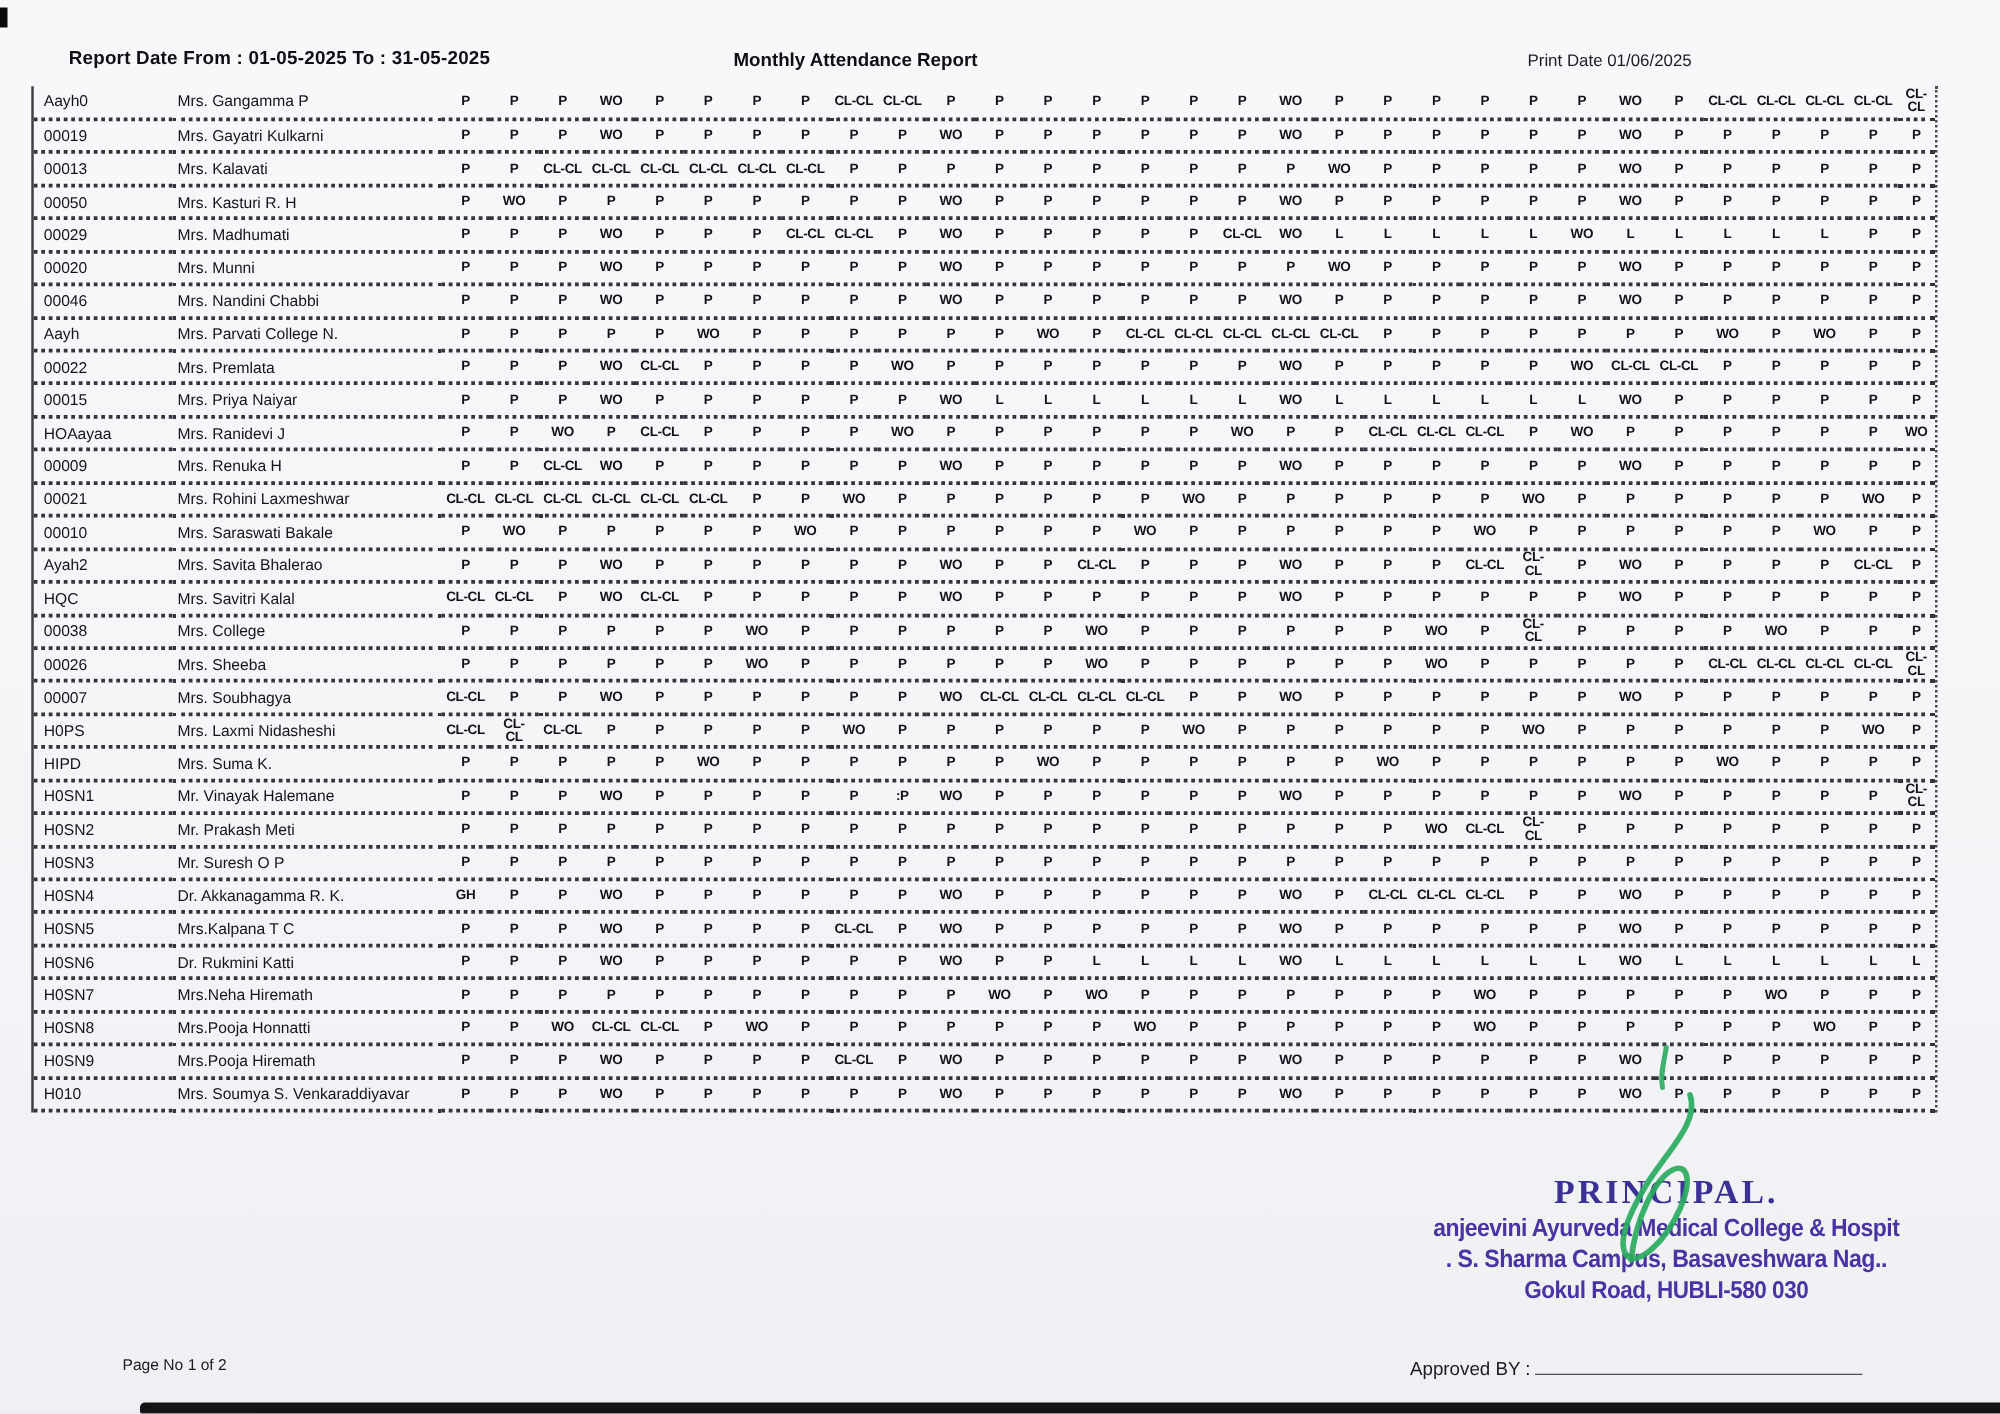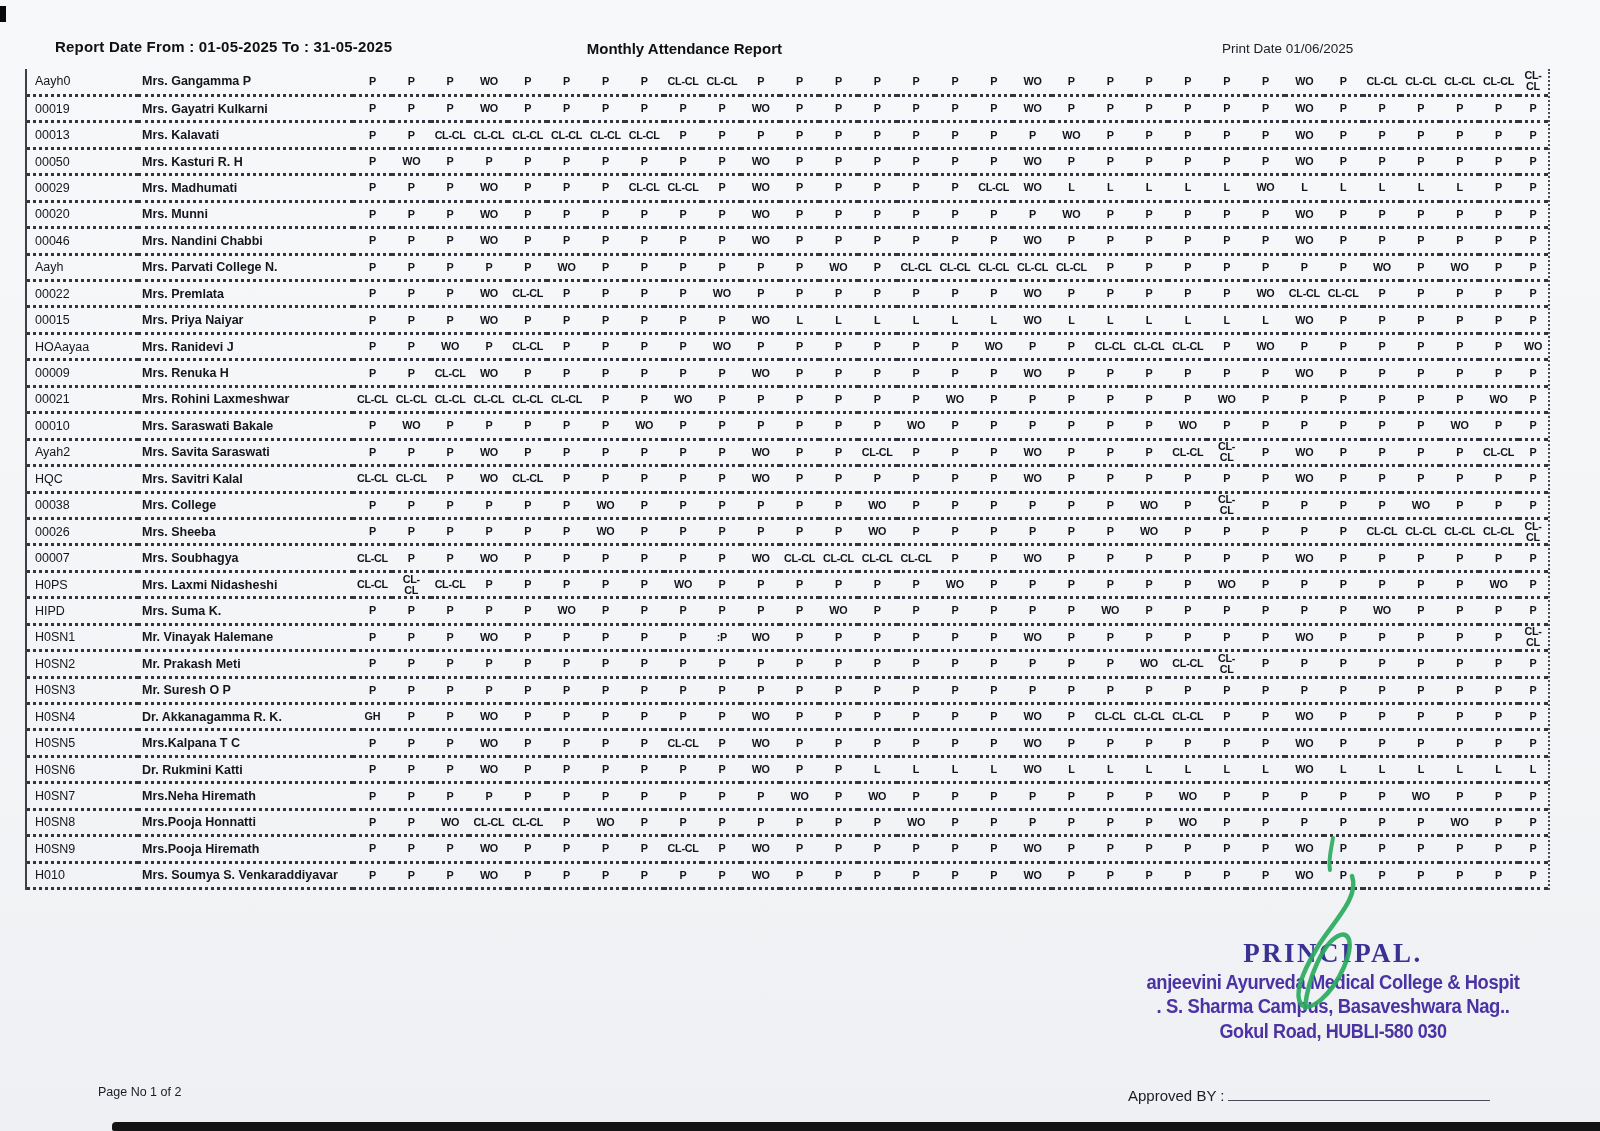--- a/index.html
+++ b/index.html
@@ -23,21 +23,21 @@
   .print-date{position:absolute;left:1222px;top:41px;font-size:13.5px;color:#1c1c24;}
   
   .table-wrap{
     position:absolute;left:25px;top:69px;width:1521px;
     border-left:2px solid #3f3f49;border-right:2px dotted #4a4a55;
   }
   table{width:100%;border-collapse:collapse;table-layout:fixed;}
   tr{height:26.45px;margin-left:31px;}
   td{border-bottom:3px dotted #34343e;padding:0;vertical-align:middle;overflow:hidden;}
   .c-id{width:103px;font-size:12.5px;padding-left:8px;color:#15151e;}
-  .c-name{width:211px;font-size:12.5px;padding-left:4px;color:#15151e;font-weight:bold;}
+  .c-name{width:211px;font-size:12.5px;padding-left:4px;color:#15151e;}
   .c-day{
     font-size:10.8px;font-weight:700;text-align:center;color:#12121c;
     white-space:pre-line;line-height:1.02;letter-spacing:-.3px;
   }
   td.c-day:last-child{width:30px;}
   
   .page-no{position:absolute;left:98px;top:1085px;font-size:12.5px;color:#1c1c24;}
   .approved{position:absolute;left:1128px;top:1087px;font-size:15px;color:#1c1c24;}
   .appr-line{display:inline-block;width:262px;height:12px;border-bottom:1.6px solid #4a4a58;margin-left:4px;}
   
@@ -552,21 +552,21 @@
             <td class="c-day">P</td>
             <td class="c-day">P</td>
             <td class="c-day">P</td>
             <td class="c-day">P</td>
             <td class="c-day">WO</td>
             <td class="c-day">P</td>
             <td class="c-day">P</td>
           </tr>
           <tr>
             <td class="c-id">Ayah2</td>
-            <td class="c-name">Mrs. Savita Saraswati</td>
+            <td class="c-name">Mrs. Savita Bhalerao</td>
             <td class="c-day">P</td>
             <td class="c-day">P</td>
             <td class="c-day">P</td>
             <td class="c-day">WO</td>
             <td class="c-day">P</td>
             <td class="c-day">P</td>
             <td class="c-day">P</td>
             <td class="c-day">P</td>
             <td class="c-day">P</td>
             <td class="c-day">P</td>

